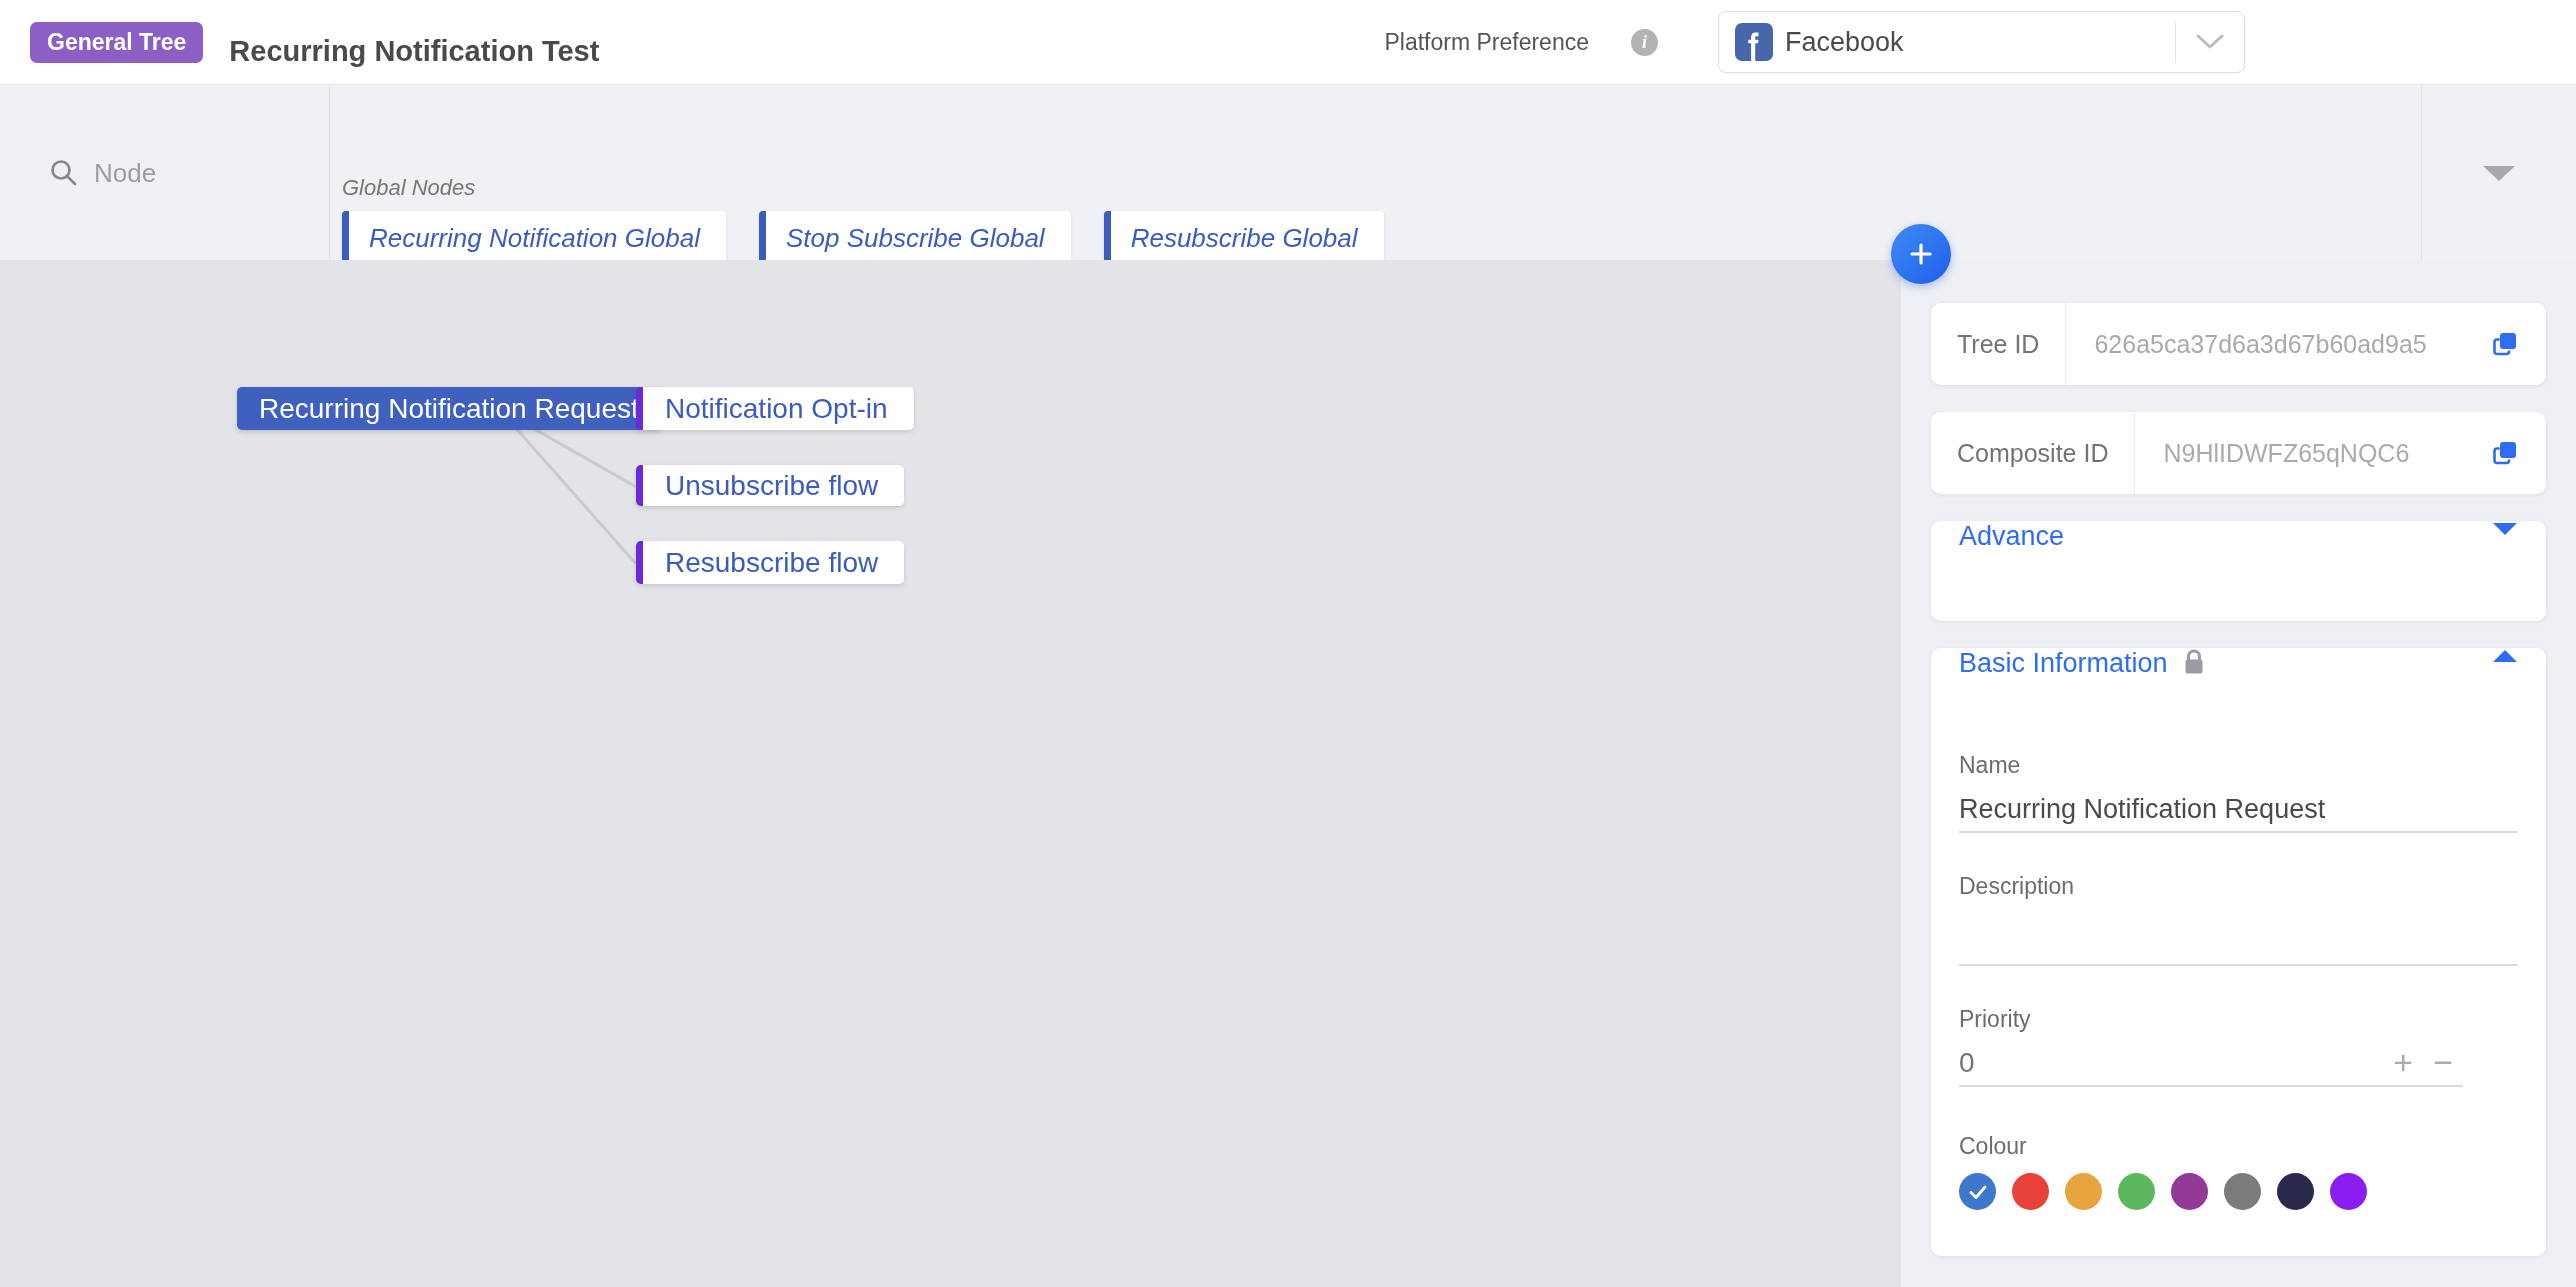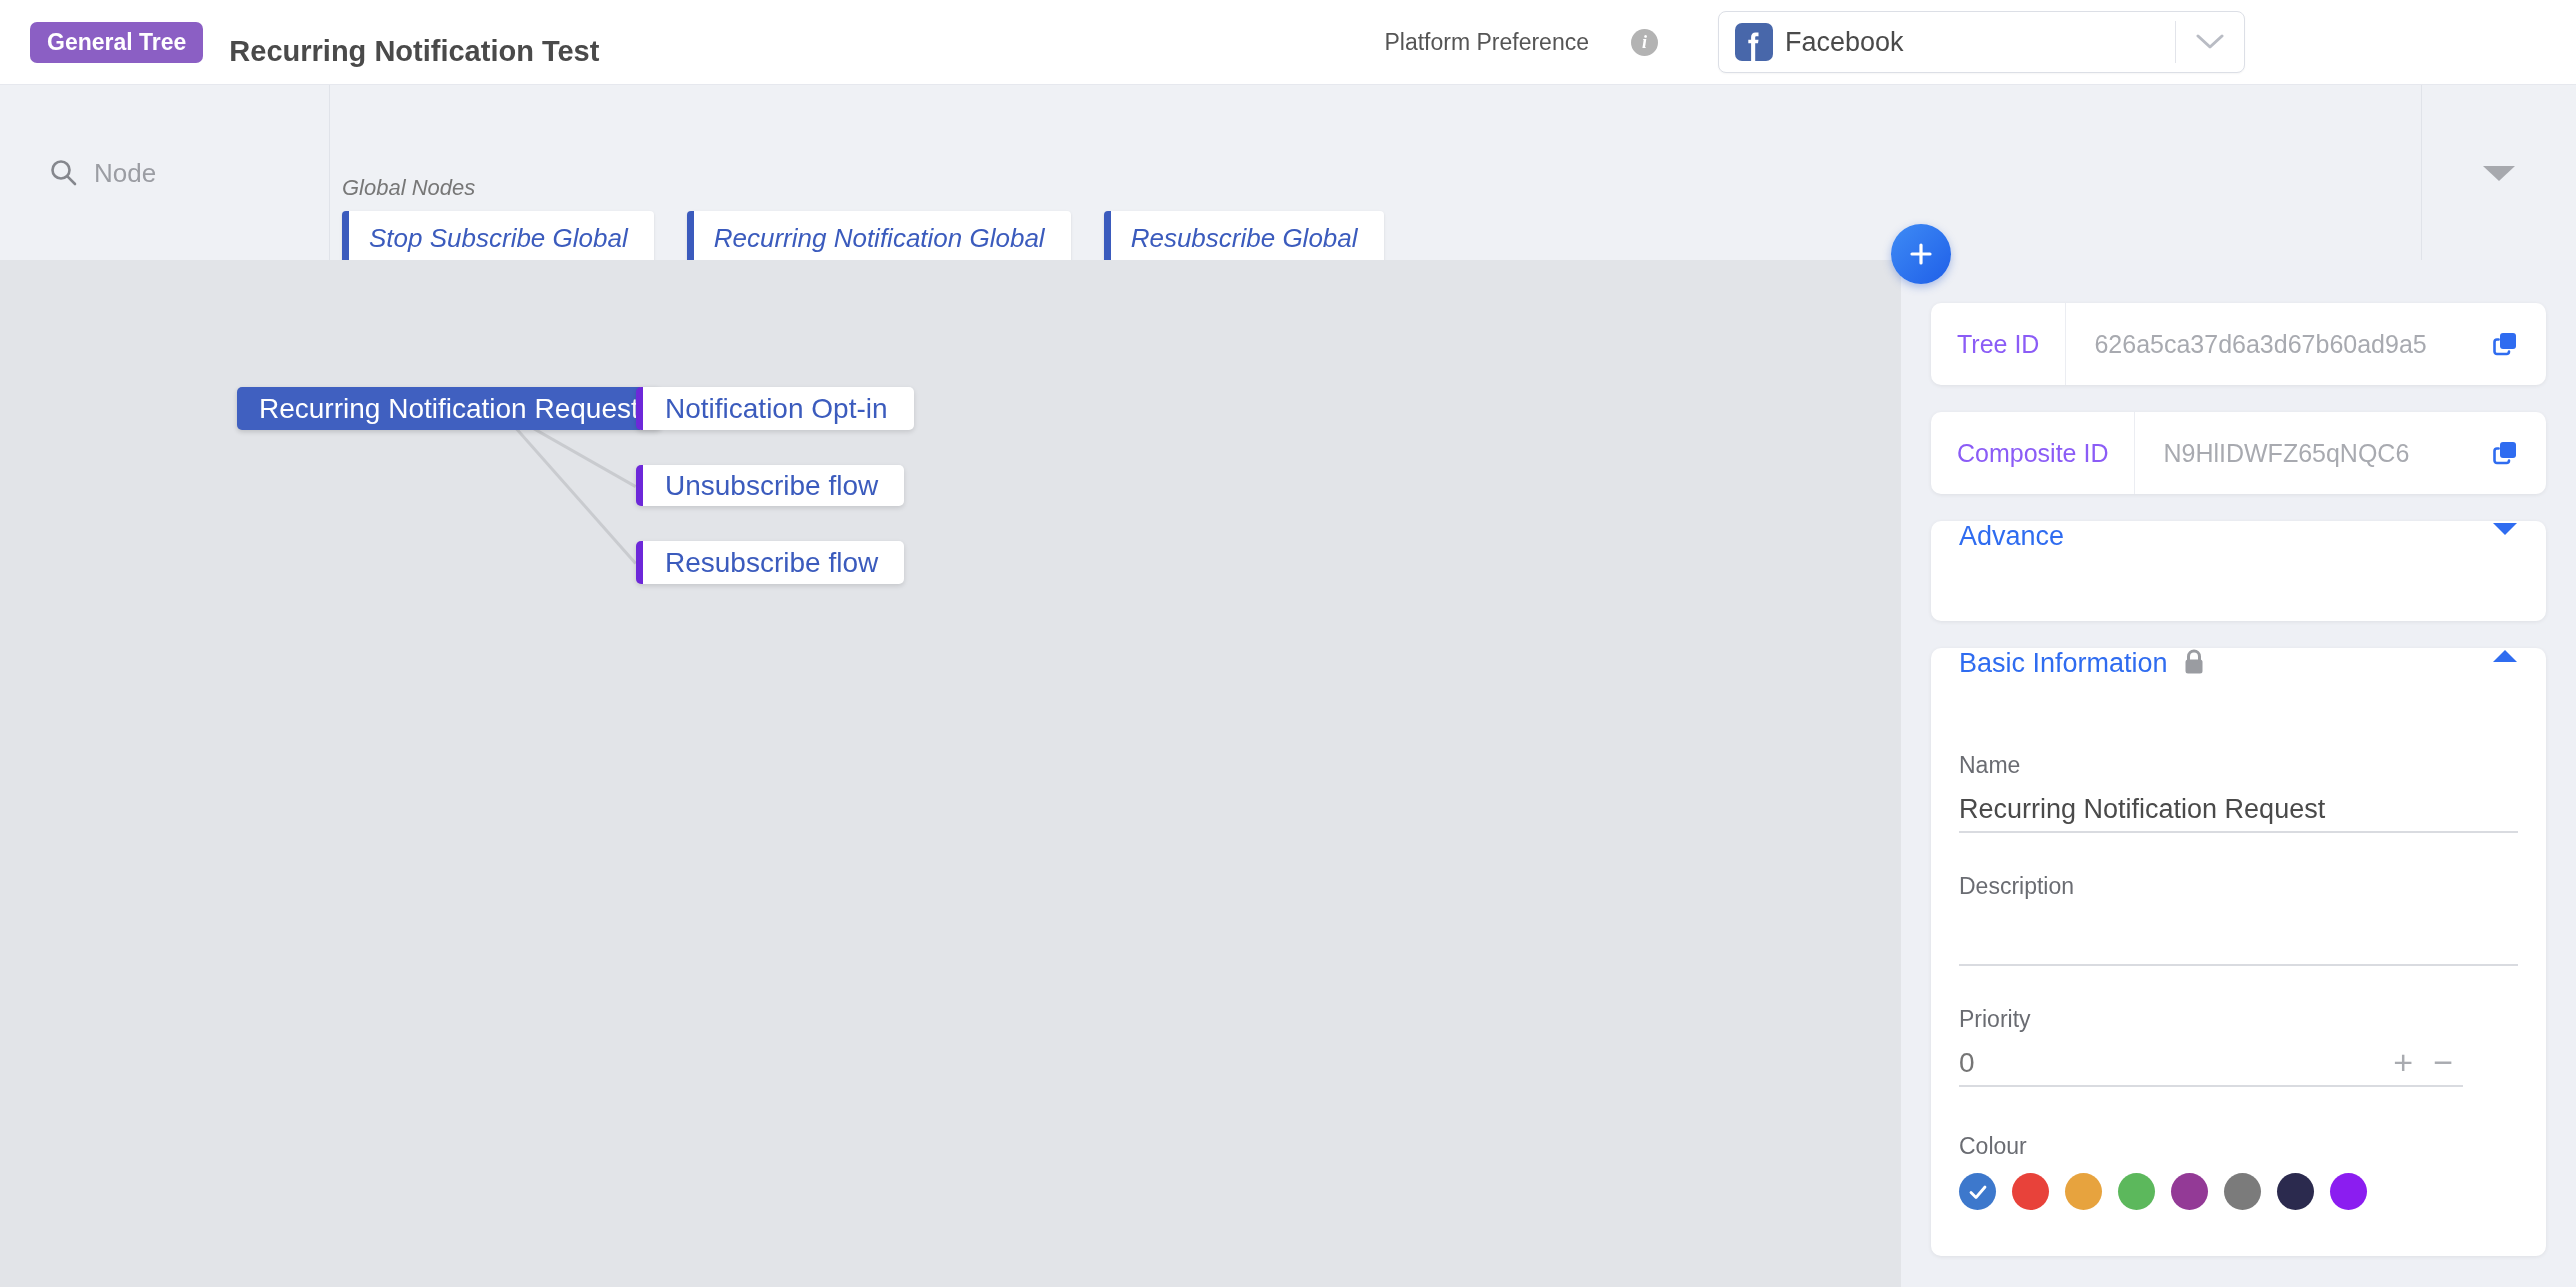--- a/index.html
+++ b/index.html
@@ -167,21 +167,21 @@
     padding: 43px 30px 0 30px;
     overflow: hidden;
   }
   .card {
     background: #fff; border-radius: 10px;
     box-shadow: 0 1px 4px rgba(0,0,0,.07);
     margin-bottom: 27px;
   }
   .idrow { display: flex; align-items: center; height: 82px; }
   .id-label {
-    font-size: 25px; color: #8b5cf6; white-space: nowrap;
+    font-size: 25px; color: #737373; white-space: nowrap;
     padding: 0 26px; flex: 0 0 auto;
     display: flex; align-items: center; height: 100%;
   }
   .id-sep { width: 1px; height: 100%; background: #ebedf2; }
   .id-value {
     font-size: 25px; color: #a8aab0; padding-left: 28px;
     white-space: nowrap; overflow: hidden;
   }
   .copy-btn {
     margin-left: auto; padding: 0 26px; cursor: pointer;
@@ -271,22 +271,22 @@
         <circle cx="13" cy="13" r="8.5" stroke="#85878d" stroke-width="2.6" fill="none"></circle>
         <line x1="19.4" y1="19.4" x2="27" y2="27" stroke="#85878d" stroke-width="2.6" stroke-linecap="round"></line>
       </svg>
     </span>
     <input class="search-input" type="text" placeholder="Node" style="">
   </div>
 
   <div id="gn-section">
     <div class="gn-label">Global Nodes</div>
     <div class="gn-chips" id="gn-chips">
+        <div class="gn-chip">Recurring Notification Global</div>
         <div class="gn-chip">Stop Subscribe Global</div>
-        <div class="gn-chip">Recurring Notification Global</div>
         <div class="gn-chip">Resubscribe Global</div>
       </div>
   </div>
 
   <div id="gn-right">
     <span class="tri-down"></span>
   </div>
 </div>
 
 <div id="canvas">

